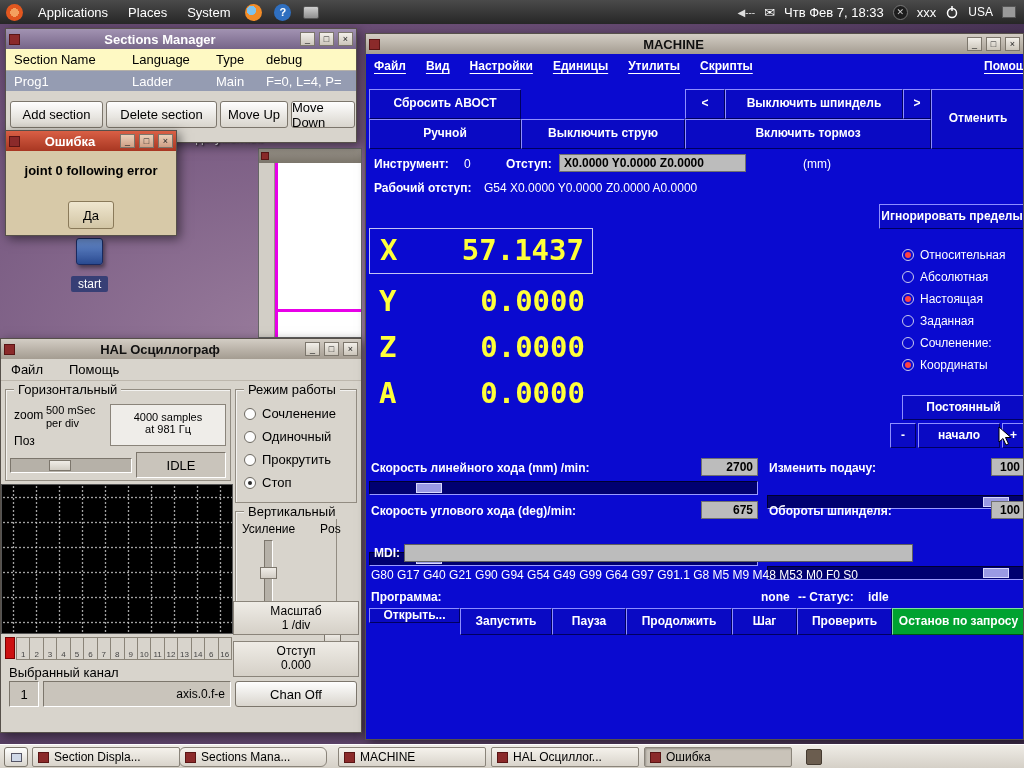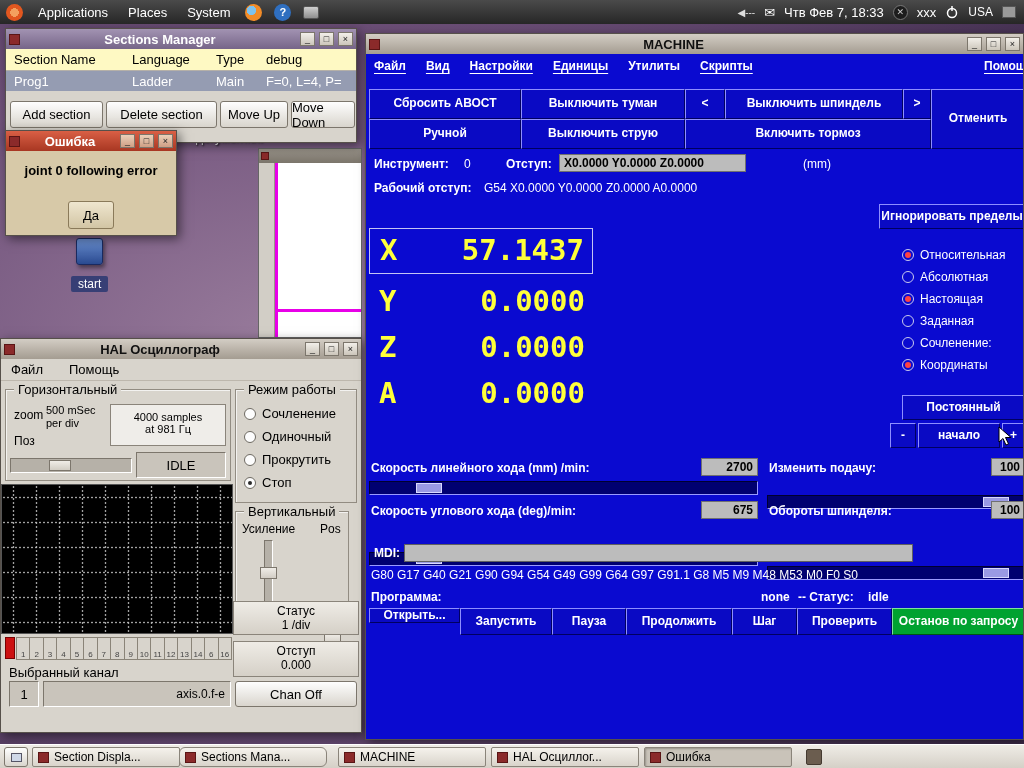--- a/index.html
+++ b/index.html
@@ -183,34 +183,34 @@
         <div class="radrow abs" style="left:8px;top:62px;">
             <span class="srad"></span>
             <span>Прокрутить</span>
           </div>
         <div class="radrow abs" style="left:8px;top:85px;">
             <span class="srad sel"></span>
             <span>Стоп</span>
           </div>
       </div>
 
-      <div class="frame" style="left:234px;top:130px;width:114px;height:104px;">
+      <div class="frame" style="left:234px;top:130px;width:102px;height:104px;">
         <span class="legend">Вертикальный</span>
         <span class="abs" style="left:6px;top:10px;font-size:12px;">Усиление</span>
         <span class="abs" style="left:84px;top:10px;font-size:12px;">Pos</span>
         <div class="strough abs" style="left:28px;top:28px;width:9px;height:66px;">
           <div class="shandle" style="left:-5px;top:26px;width:17px;height:12px;"></div>
         </div>
         <div class="strough abs" style="left:92px;top:28px;width:9px;height:66px;">
           <div class="shandle" style="left:-5px;top:26px;width:17px;height:12px;"></div>
         </div>
       </div>
 
       <div class="abs" style="left:232px;top:220px;width:126px;height:34px;background:linear-gradient(#efece6,#d5d0c7);border:1px solid #8a847a;text-align:center;font-size:12px;padding-top:2px;">
-        <div>Статус</div>
+        <div>Масштаб</div>
         <div>1 /div</div>
       </div>
       <div class="abs" style="left:232px;top:260px;width:126px;height:36px;background:linear-gradient(#efece6,#d5d0c7);border:1px solid #8a847a;text-align:center;font-size:12px;padding-top:2px;">
         <div>Отступ</div>
         <div>0.000</div>
       </div>
       <div class="gbtn abs" style="left:234px;top:300px;width:122px;height:26px;">Chan Off</div>
 
       <div class="scope-display abs" style="left:0;top:103px;width:232px;height:150px;"></div>
 
@@ -248,27 +248,26 @@
       <span class="tbn">□</span>
       <span class="tbn">×</span>
     </div>
     <div class="mbody" style="left:0;top:20px;right:0;bottom:0;">
 
       <div class="abs" style="left:8px;top:0;height:24px;display:flex;gap:20px;align-items:center;">
           <span class="blab" style="text-decoration:underline;text-underline-offset:3px;">Файл</span>
           <span class="blab" style="text-decoration:underline;text-underline-offset:3px;">Вид</span>
           <span class="blab" style="text-decoration:underline;text-underline-offset:3px;">Настройки</span>
           <span class="blab" style="text-decoration:underline;text-underline-offset:3px;">Единицы</span>
-          <span class="blab" style="text-underline-offset:3px;">Утилиты</span>
+          <span class="blab" style="text-decoration:underline;text-underline-offset:3px;">Утилиты</span>
           <span class="blab" style="text-decoration:underline;text-underline-offset:3px;">Скрипты</span>
         </div>
       <span class="blab abs" style="left:618px;top:5px;text-decoration:underline;text-underline-offset:3px;">Помощь</span>
 
       <div class="bbtn abs" style="left:3px;top:35px;width:152px;height:30px;">Сбросить АВОСТ</div>
-      <div class="bbtn abs" style="left:155px;top:35px;width:164px;height:30px;">Выключить туман</div>
       <div class="bbtn abs" style="left:319px;top:35px;width:40px;height:30px;">&lt;</div>
       <div class="bbtn abs" style="left:359px;top:35px;width:178px;height:30px;">Выключить шпиндель</div>
       <div class="bbtn abs" style="left:537px;top:35px;width:28px;height:30px;">&gt;</div>
       <div class="bbtn abs" style="left:565px;top:35px;width:94px;height:60px;">Отменить</div>
       <div class="bbtn abs" style="left:3px;top:65px;width:152px;height:30px;">Ручной</div>
       <div class="bbtn abs" style="left:155px;top:65px;width:164px;height:30px;">Выключить струю</div>
       <div class="bbtn abs" style="left:319px;top:65px;width:246px;height:30px;">Включить тормоз</div>
 
       <span class="blab abs" style="left:8px;top:103px;">Инструмент:</span>
       <span class="wlab abs" style="left:98px;top:103px;">0</span>

